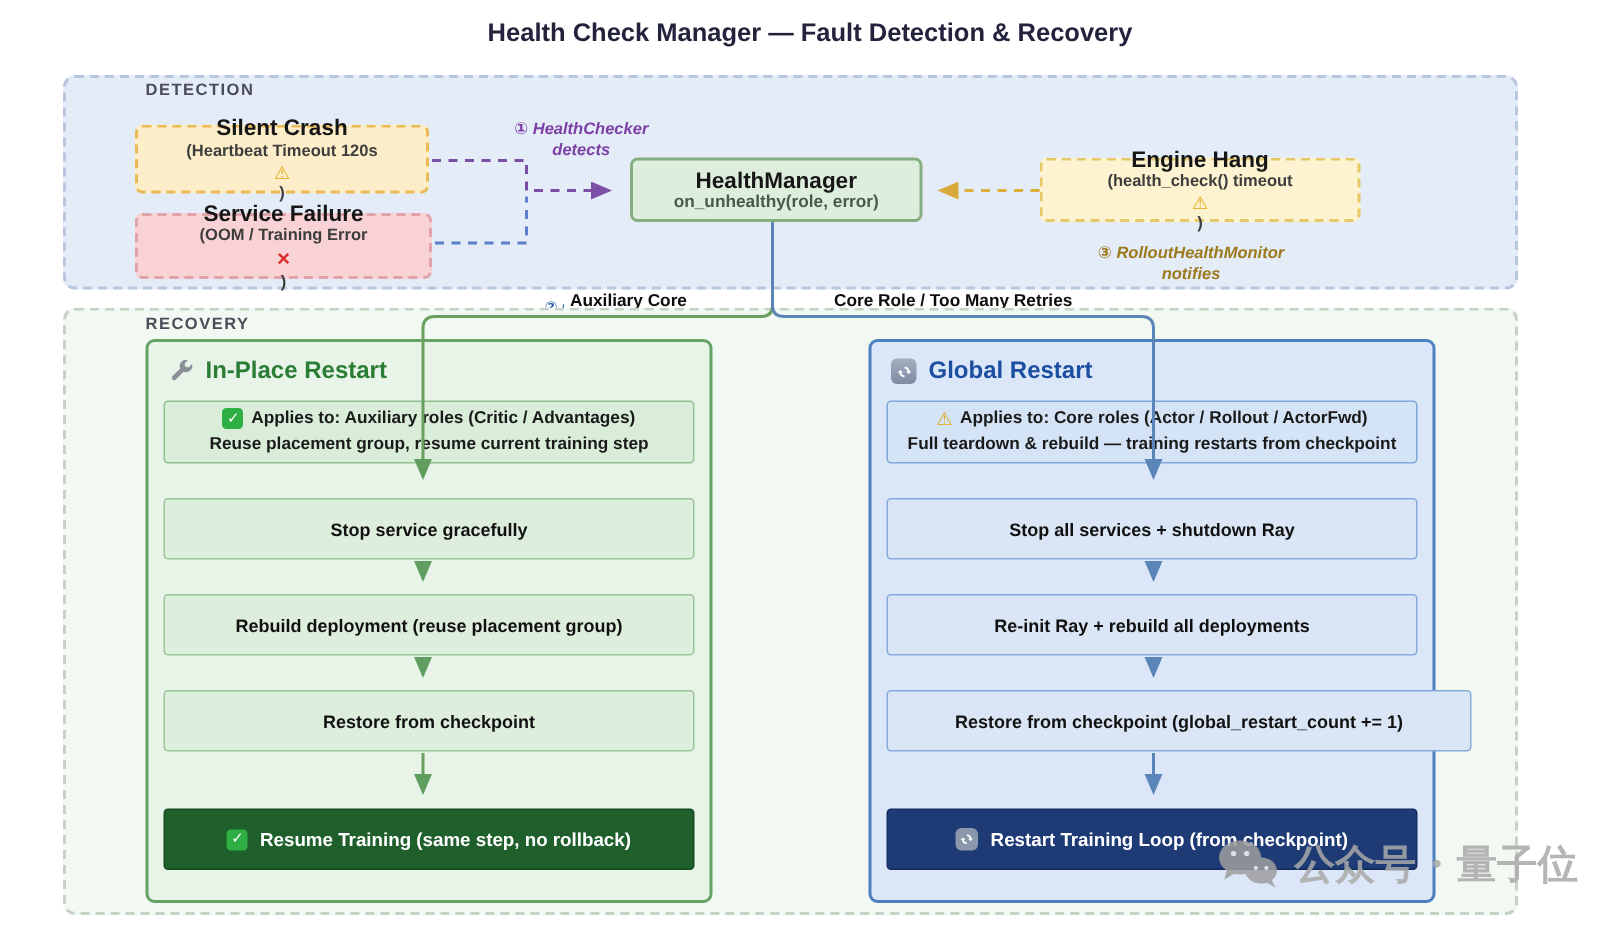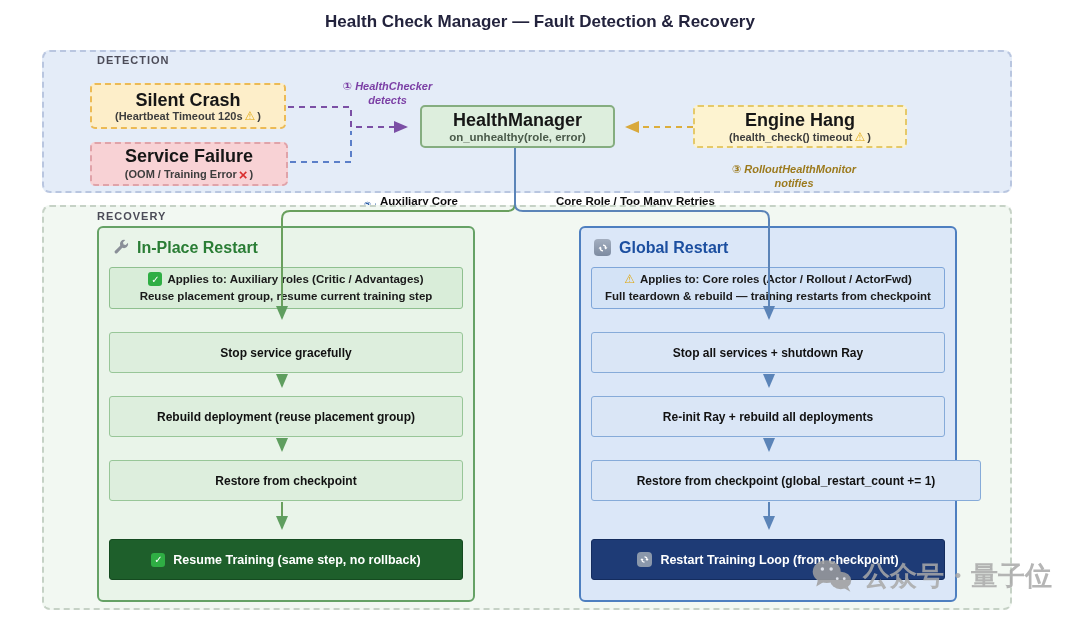--- a/index.html
+++ b/index.html
@@ -3,22 +3,22 @@
 <meta charset="utf-8">
 <style>
   html,body{margin:0;padding:0;background:#fff;}
   .canvas{position:relative;width:1080px;height:620px;background:#fff;overflow:hidden;
           font-family:"Liberation Sans","DejaVu Sans",sans-serif;color:#1a1a1a;}
   .abs{position:absolute;}
   .page-title{left:0;top:12px;width:1080px;text-align:center;font-size:17px;font-weight:bold;color:#23233d;}
   .section{border-radius:8px;box-sizing:border-box;}
   .section-label{font-size:11px;font-weight:bold;letter-spacing:1px;color:#4c4c58;}
   .node{box-sizing:border-box;border-radius:5px;display:flex;flex-direction:column;align-items:center;justify-content:center;text-align:center;}
-  .node-title{font-size:18px;font-weight:bold;color:#161616;line-height:1.15;}
-  .node-sub{font-size:11px;font-weight:bold;color:#3d3d3d;display:flex;align-items:center;gap:2px;justify-content:center;}
+  .node-title{font-size:15px;font-weight:bold;color:#161616;line-height:1.15;}
+  .node-sub{font-size:11px;font-weight:bold;color:#3d3d3d;display:flex;align-items:center;gap:2px;justify-content:center;flex-direction:column;}
   .ann{font-size:11px;font-weight:bold;font-style:italic;text-align:center;line-height:1.3;}
   .edge-label{font-size:11.5px;font-weight:bold;color:#0d0d0d;}
   .edge-label span{background:#fff;padding:0 4px;}
   .panel{box-sizing:border-box;border-radius:6px;}
   .panel-header{position:absolute;left:13px;top:11px;display:flex;align-items:flex-start;gap:8px;font-size:16px;font-weight:bold;}
   .applies{position:absolute;box-sizing:border-box;border-radius:3px;display:flex;flex-direction:column;
            align-items:center;justify-content:center;font-size:11.5px;font-weight:bold;line-height:1.5;text-align:center;}
   .applies .l1{display:flex;align-items:center;gap:5px;}
   .step{position:absolute;box-sizing:border-box;border-radius:3px;display:flex;align-items:center;justify-content:center;
         font-size:12px;font-weight:bold;text-align:center;color:#111;}

